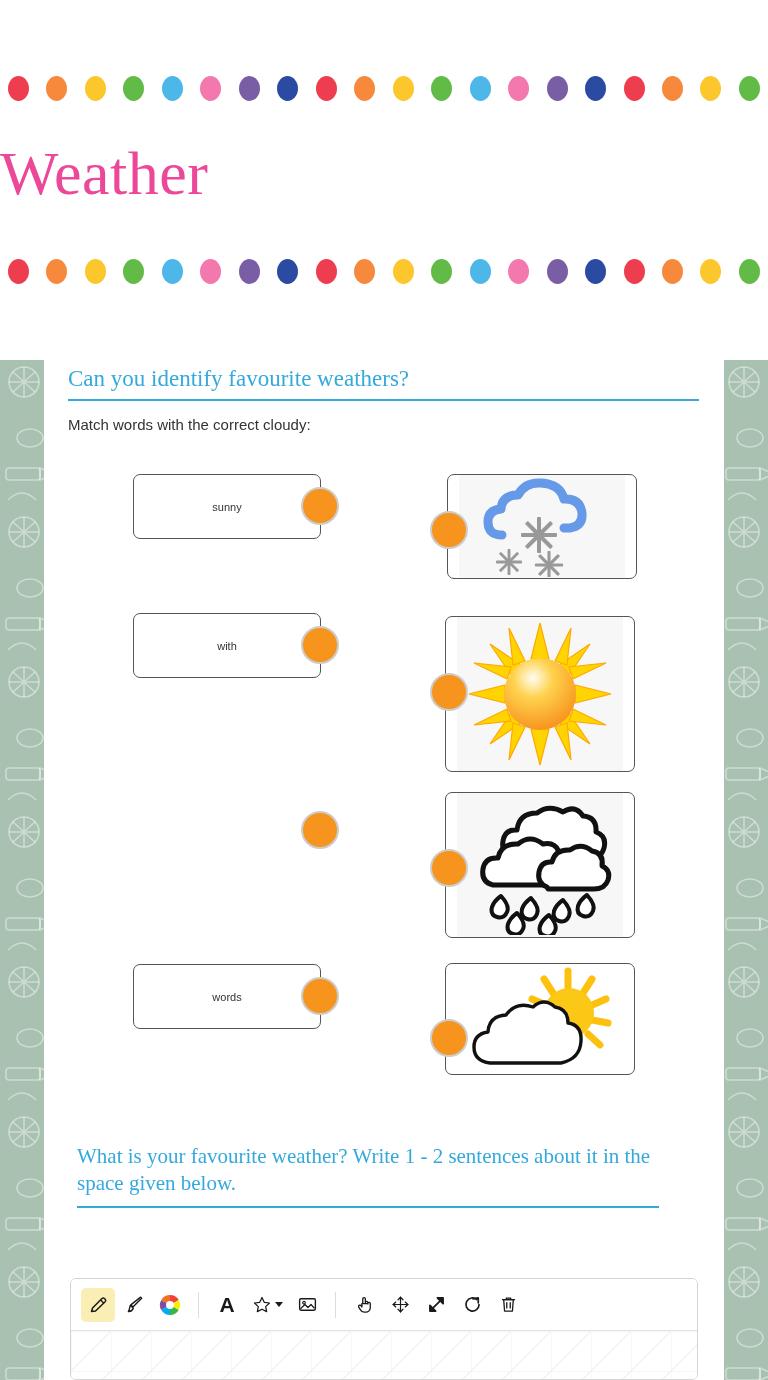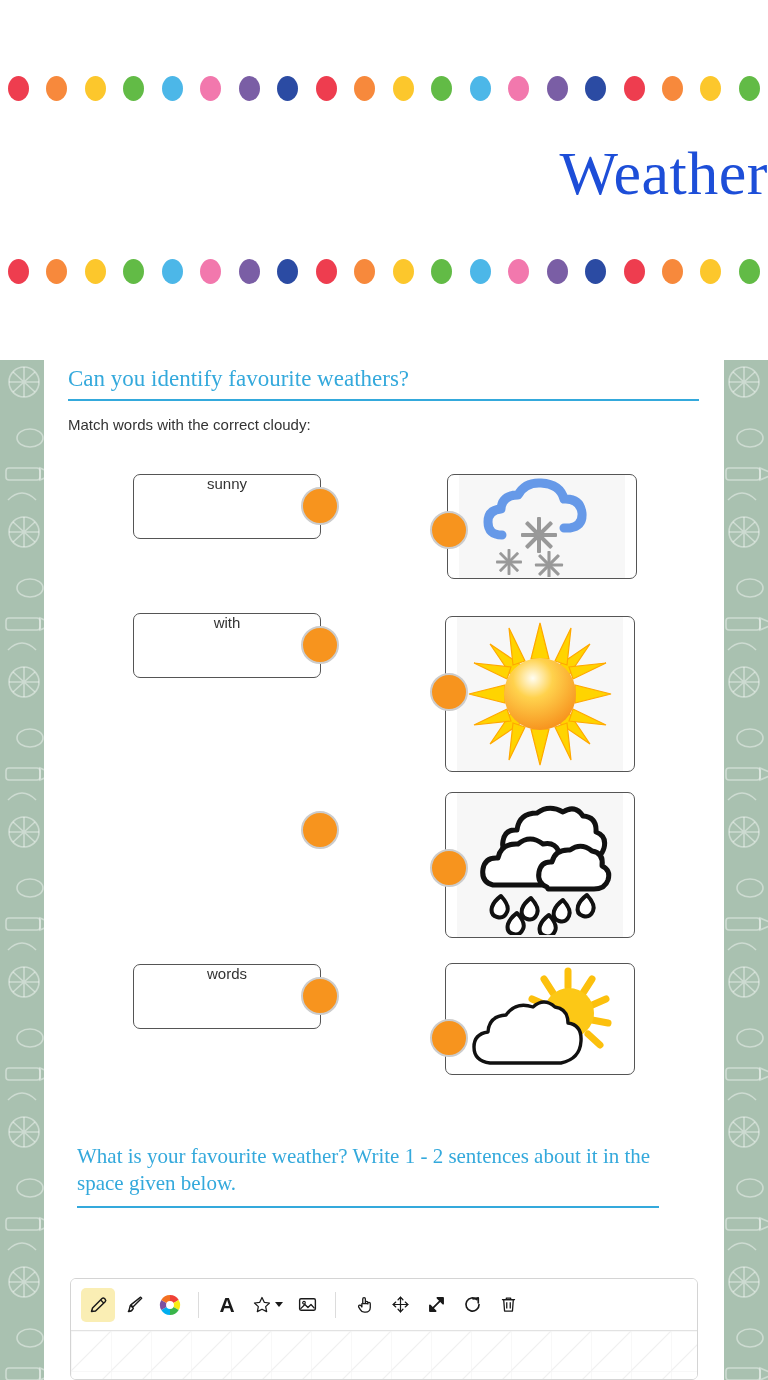--- a/index.html
+++ b/index.html
@@ -56,25 +56,25 @@
     border-radius: 50%;
     flex: 0 0 auto;
   }
 
   
   .title {
     position: absolute;
     left: 0;
     top: 138px;
     width: 768px;
-    text-align: right;
+    text-align: left;
     font-family: "Liberation Serif", serif;
     font-size: 62px;
     font-weight: 400;
-    color: #1d4ed8;
+    color: #ec4899;
     letter-spacing: 0.5px;
   }
 
   
   .content {
     position: absolute;
     left: 68px;
     top: 360px;
     width: 632px;
   }
@@ -100,22 +100,23 @@
     height: 620px;
   }
   .word-box {
     position: absolute;
     width: 188px;
     height: 65px;
     border: 1px solid #555555;
     border-radius: 7px;
     background: #ffffff;
     display: flex;
+    align-items: center;
     justify-content: center;
-    font-size: 15px;
+    font-size: 11px;
     color: #333333;
   }
   .knob {
     position: absolute;
     width: 38px;
     height: 38px;
     border-radius: 50%;
     background: #f7941e;
     border: 2px solid #cccccc;
     z-index: 5;

